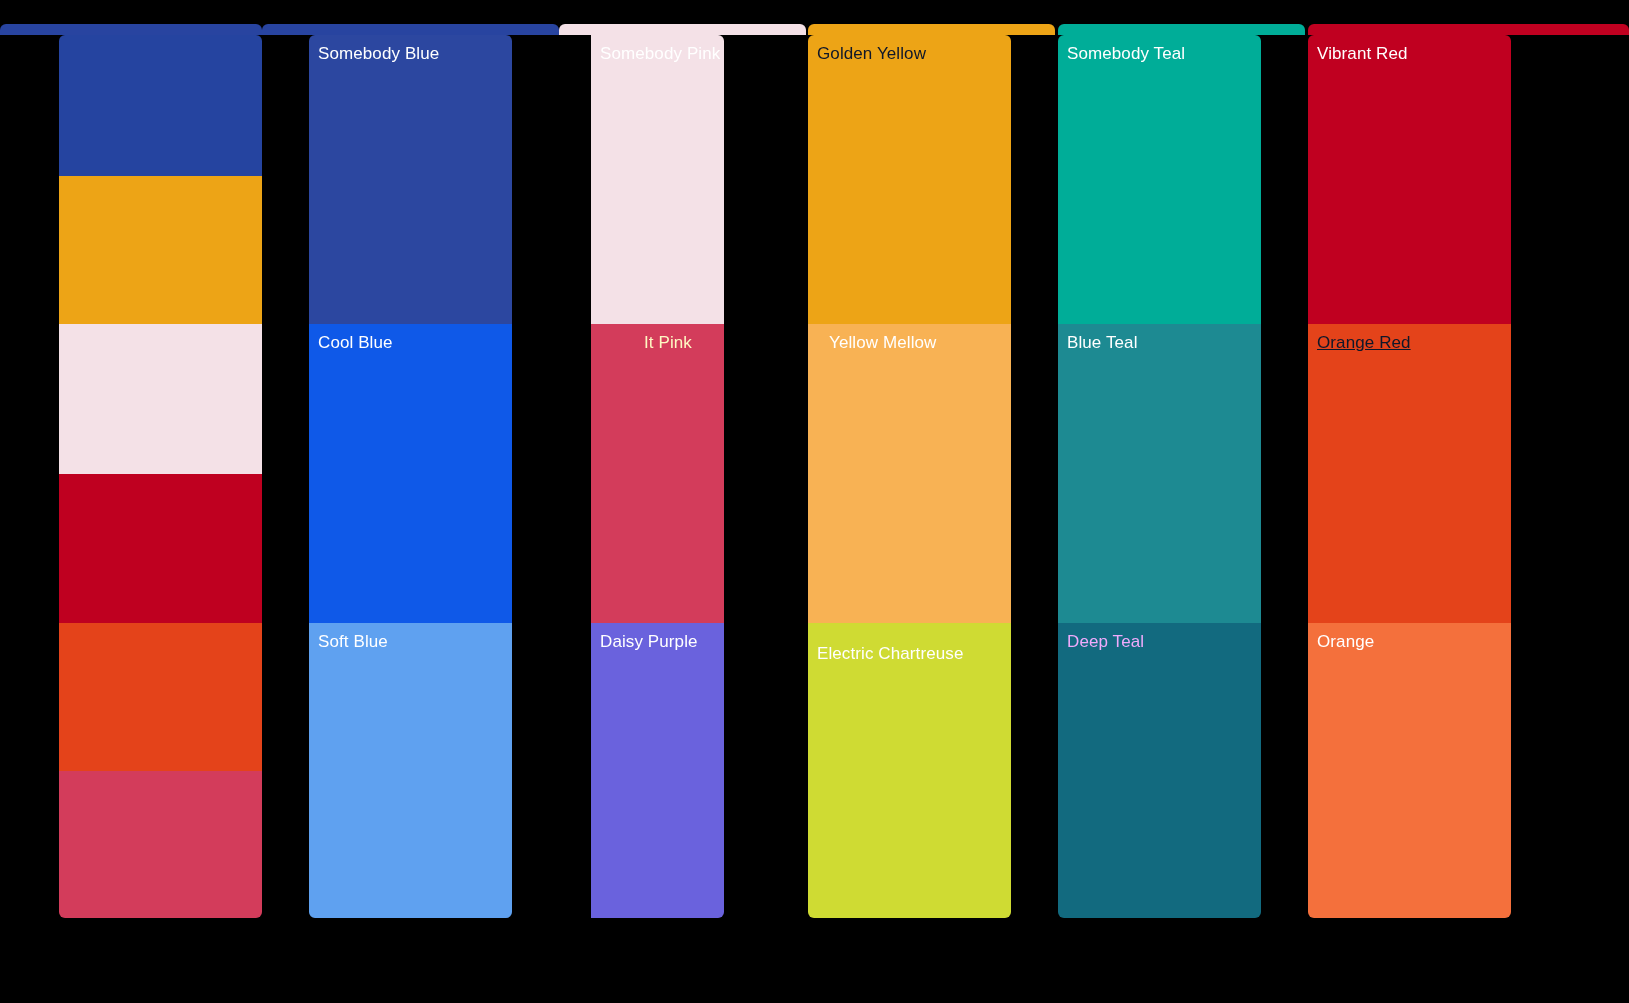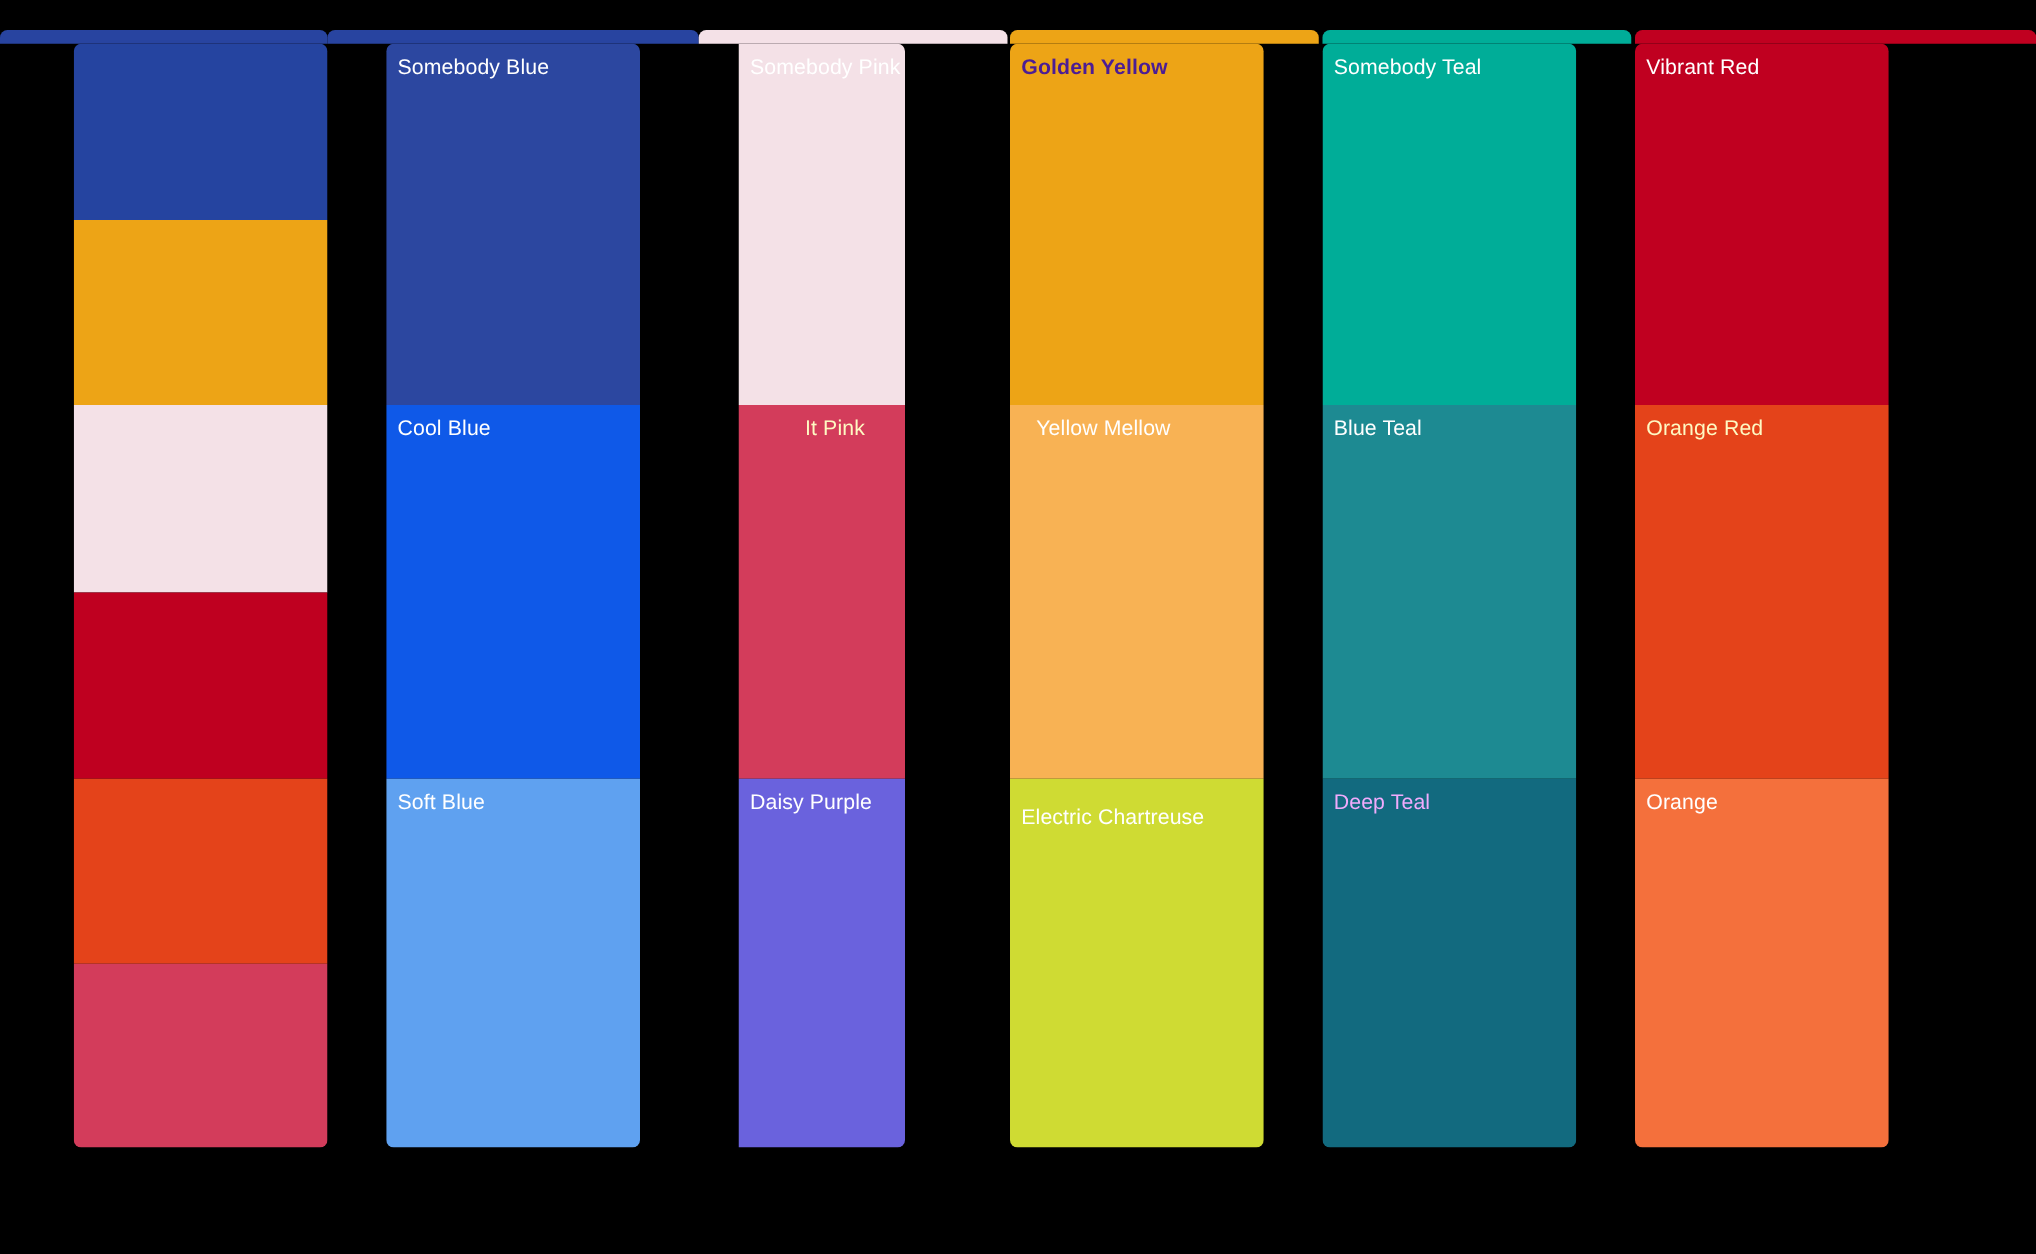--- a/index.html
+++ b/index.html
@@ -92,21 +92,21 @@
       <div class="swatch" style="background: rgb(211, 60, 91); height: 299px;">
         <span class="swatch-label" style="color: #fef9c3; margin-left: 44px;">It Pink</span>
       </div>
       <div class="swatch" style="background: rgb(106, 98, 221); height: 295px;">
         <span class="swatch-label" style="color: rgb(255, 255, 255);">Daisy Purple</span>
       </div>
     </div>
     <div class="peek-strip" style="left: 808px; width: 247px; top: 24px; height: 11px; background: rgb(237, 164, 22);"></div>
     <div class="column" style="left: 808px; top: 35px; width: 203px; height: 883px;">
       <div class="swatch" style="background: rgb(237, 164, 22); height: 289px;">
-        <span class="swatch-label" style="color: #4c1d95; font-weight: bold;">Golden Yellow</span>
+        <span class="swatch-label" style="color: #0f172a;">Golden Yellow</span>
       </div>
       <div class="swatch" style="background: rgb(248, 178, 84); height: 299px;">
         <span class="swatch-label" style="color: rgb(255, 255, 255); margin-left: 12px;">Yellow Mellow</span>
       </div>
       <div class="swatch" style="background: rgb(207, 219, 51); height: 295px;">
         <span class="swatch-label" style="color: rgb(255, 255, 255); margin-top: 12px;">Electric Chartreuse</span>
       </div>
     </div>
     <div class="peek-strip" style="left: 1058px; width: 247px; top: 24px; height: 11px; background: rgb(0, 173, 152);"></div>
     <div class="column" style="left: 1058px; top: 35px; width: 203px; height: 883px;">
@@ -119,19 +119,19 @@
       <div class="swatch" style="background: rgb(18, 106, 127); height: 295px;">
         <span class="swatch-label" style="color: #f0abfc;">Deep Teal</span>
       </div>
     </div>
     <div class="peek-strip" style="left: 1308px; width: 321px; top: 24px; height: 11px; background: rgb(192, 0, 32);"></div>
     <div class="column" style="left: 1308px; top: 35px; width: 203px; height: 883px;">
       <div class="swatch" style="background: rgb(192, 0, 32); height: 289px;">
         <span class="swatch-label" style="color: rgb(255, 255, 255);">Vibrant Red</span>
       </div>
       <div class="swatch" style="background: rgb(228, 67, 26); height: 299px;">
-        <span class="swatch-label" style="color: #fef9c3;">Orange Red</span>
+        <span class="swatch-label" style="color: #0f172a; text-decoration: underline;">Orange Red</span>
       </div>
       <div class="swatch" style="background: rgb(244, 112, 60); height: 295px;">
         <span class="swatch-label" style="color: rgb(255, 255, 255);">Orange</span>
       </div>
     </div>
   </div>
 
 </body></html>

